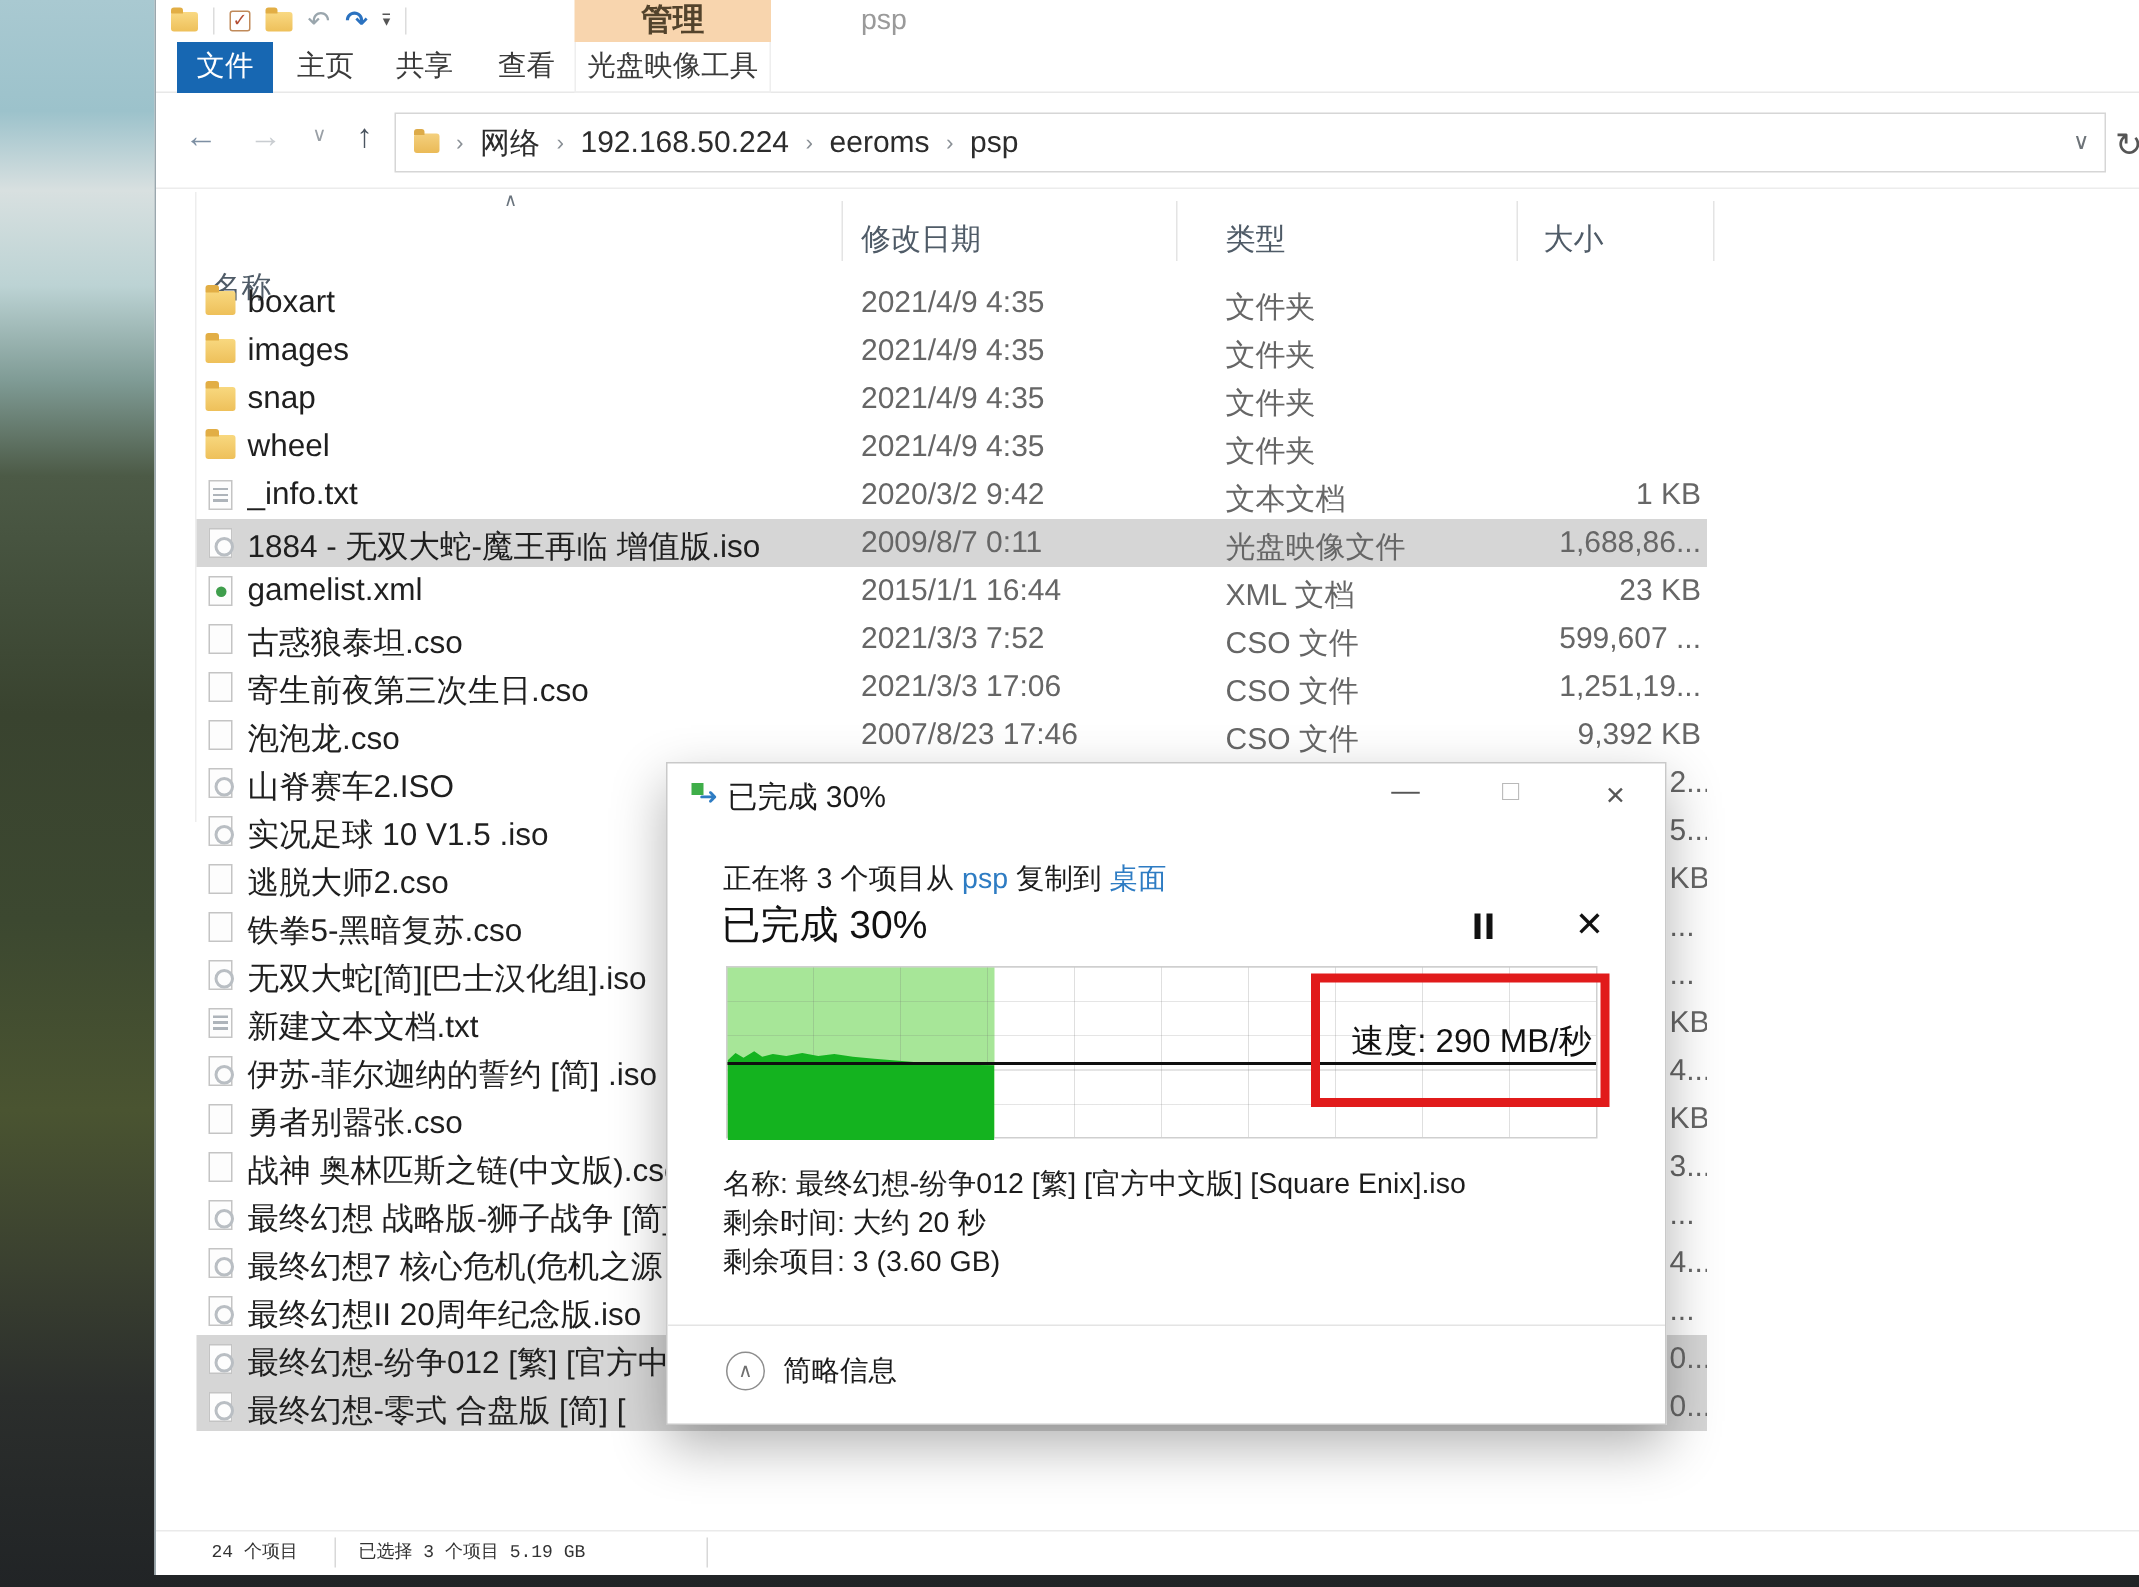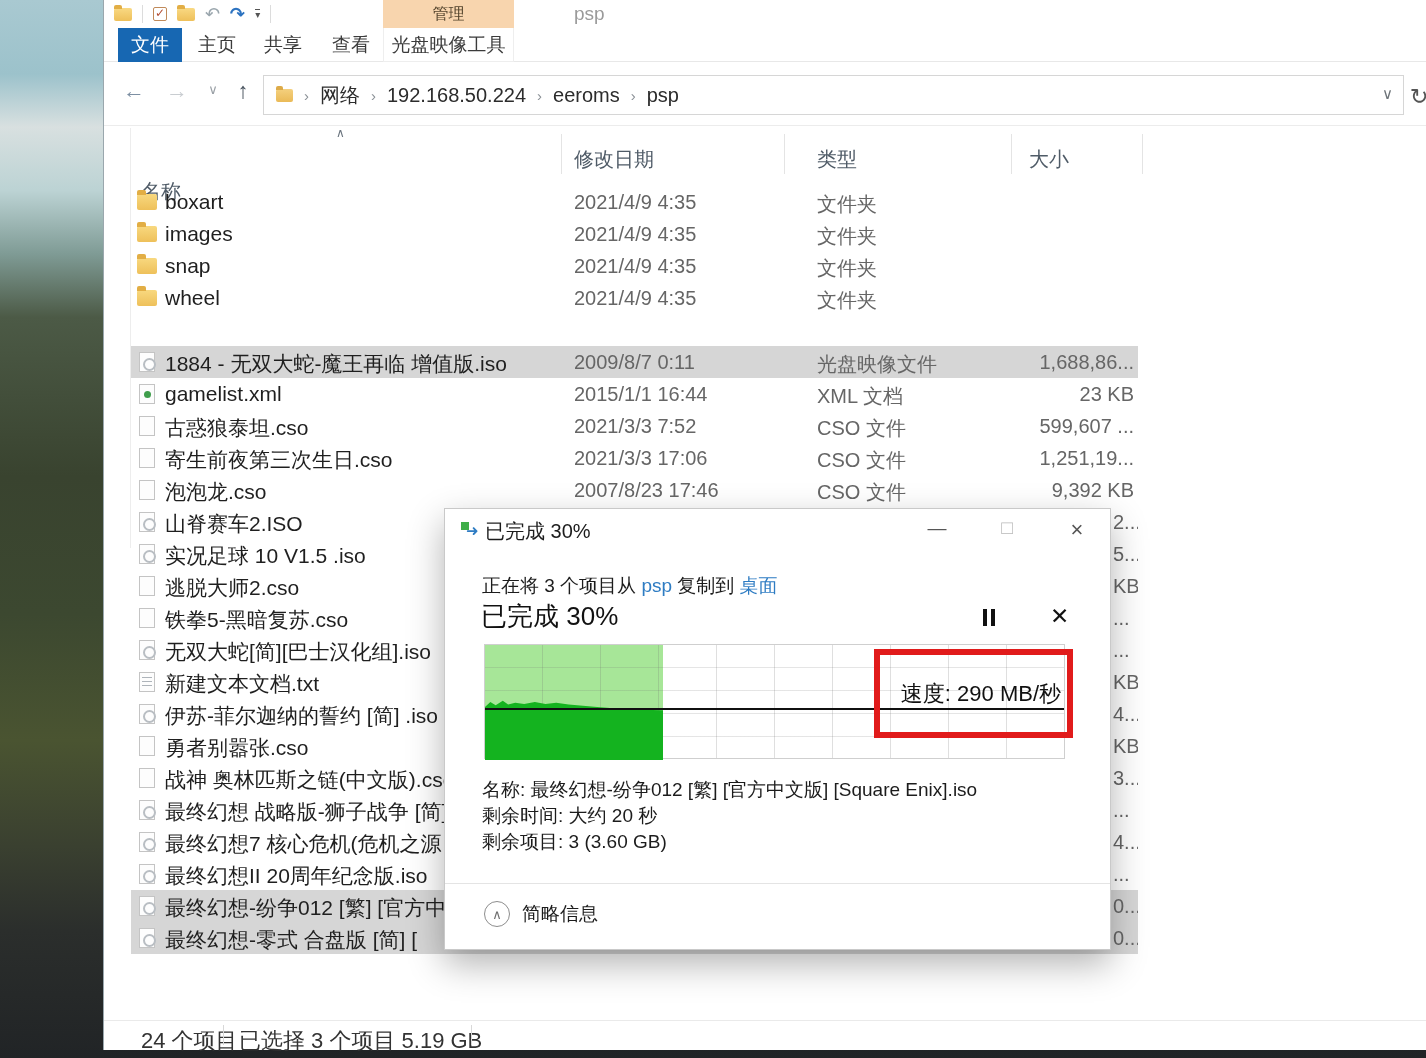--- a/index.html
+++ b/index.html
@@ -20,21 +20,21 @@
   .qat-sep{ width:1px; height:18px; background:#dcdcdc; }
   .mini-folder{ width:18px; height:13px; background:linear-gradient(#f9d983,#eec05a); border-radius:2px; position:relative; }
   .mini-folder::before{ content:""; position:absolute; left:0; top:-3px; width:8px; height:4px;
     background:#e2ae45; border-radius:2px 2px 0 0; }
   .mini-check{ width:14px; height:14px; border:1.5px solid #c08a5a; border-radius:2px;
     color:#b34d33; font-size:12px; line-height:11px; text-align:center; background:#fff; }
   .glyph-undo{ color:#9aa6ad; font-size:18px; line-height:18px; }
   .glyph-redo{ color:#2b72c0; font-size:18px; line-height:18px; font-weight:bold; }
   .glyph-more{ color:#555; font-size:10px; line-height:10px; border-top:1px solid #555; }
   .manage-chip{ position:absolute; left:279px; top:0; width:131px; height:28px; background:#f8d5ae;
-    text-align:center; font-size:16px; line-height:28px; color:#53432c; }
+    text-align:center; font-size:21px; line-height:28px; color:#53432c;font-weight:bold; }
   .win-title{ position:absolute; left:470px; top:3px; font-size:19px; color:#9a9a9a; }
 
   
   .tabs{ position:absolute; left:0; top:28px; width:100%; height:34px; background:#fff;
     border-bottom:1px solid #e8e8e8; }
   .tab{ position:absolute; top:0; height:34px; font-size:19px; line-height:34px; color:#3b3b3b;
     text-align:center; }
   .tab-file{ left:14px; width:64px; background:#1767b2; color:#fff; }
   .tab-home{ left:88px;  width:50px; }
   .tab-share{ left:154px; width:50px; }
@@ -124,21 +124,21 @@
   .speed-box span{ font-size:22px; color:#111; padding-right:6px; white-space:nowrap; }
   .dlg-details{ position:absolute; left:37px; top:268px; font-size:19px; color:#1c1c1c; line-height:26px; }
   .dlg-sep{ position:absolute; left:0; top:374px; width:100%; height:1px; background:#e4e4e4; }
   .dlg-footer{ position:absolute; left:39px; top:390px; height:30px; display:flex; align-items:center; gap:12px; }
   .chev-circle{ width:26px; height:26px; border:1.5px solid #8d8d8d; border-radius:50%;
     color:#6f6f6f; font-size:13px; display:flex; align-items:center; justify-content:center; }
   .dlg-footer span.lbl{ font-size:19px; color:#1c1c1c; }
 
   
   .statusbar{ position:absolute; left:0; top:1020px; width:100%; height:30px; background:#fff;
-    border-top:1px solid #eaeaea; font-size:22px; color:#333; }
+    border-top:1px solid #eaeaea; font-size:12px; color:#333;font-family:Liberation Mono, monospace; }
   .sb-items{ position:absolute; left:37px; top:5px; }
   .sb-div{ position:absolute; top:4px; width:1px; height:20px; background:#d8d8d8; }
   .sb-sel{ position:absolute; left:135px; top:5px; }
 
   .watermark{ position:absolute; left:1057px; top:970px; font-size:44px; font-weight:bold;
     color:#d8d8d8; letter-spacing:4px; z-index:3; }
 </style>
 </head>
 <body>
 
@@ -228,20 +228,28 @@
       <span class="ffrag"></span>
     </div>
       <div class="row" style="top: 96px;">
       <span class="ficon icon-folder"></span>
       <span class="fname">wheel</span>
       <span class="fdate">2021/4/9 4:35</span>
       <span class="ftype">文件夹</span>
       <span class="fsize"></span>
       <span class="ffrag"></span>
     </div>
+      <div class="row" style="top: 128px;">
+      <span class="ficon icon-text"></span>
+      <span class="fname">_info.txt</span>
+      <span class="fdate">2020/3/2 9:42</span>
+      <span class="ftype">文本文档</span>
+      <span class="fsize">1 KB</span>
+      <span class="ffrag"></span>
+    </div>
       <div class="row selected" style="top: 160px;">
       <span class="ficon icon-disc"></span>
       <span class="fname">1884 - 无双大蛇-魔王再临 增值版.iso</span>
       <span class="fdate">2009/8/7 0:11</span>
       <span class="ftype">光盘映像文件</span>
       <span class="fsize">1,688,86...</span>
       <span class="ffrag"></span>
     </div>
       <div class="row" style="top: 192px;">
       <span class="ficon icon-xml"></span>

